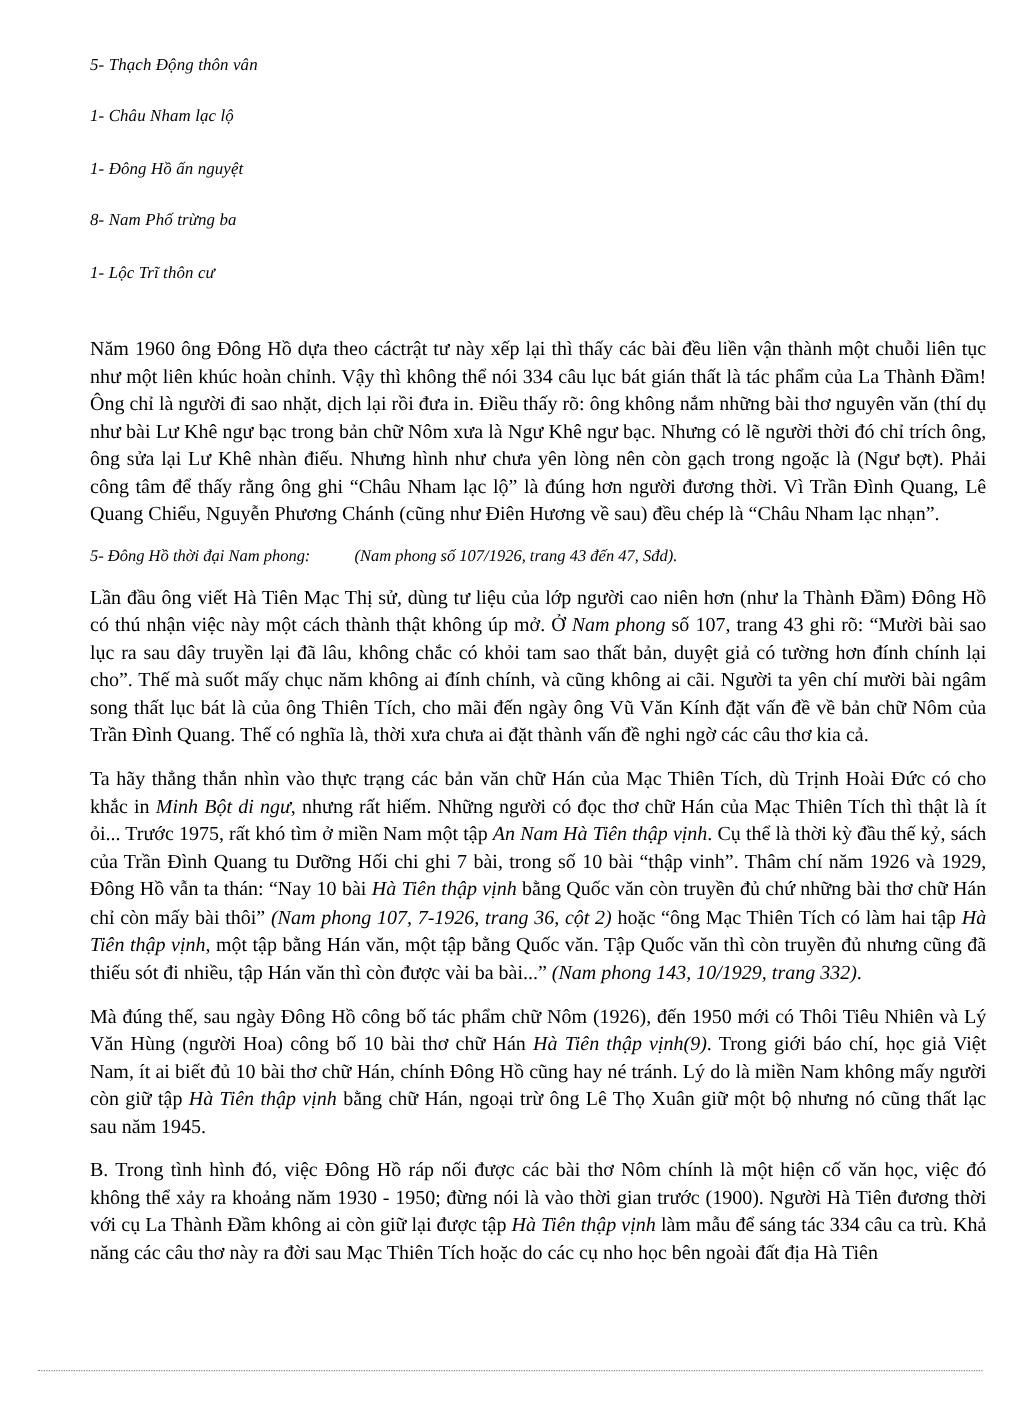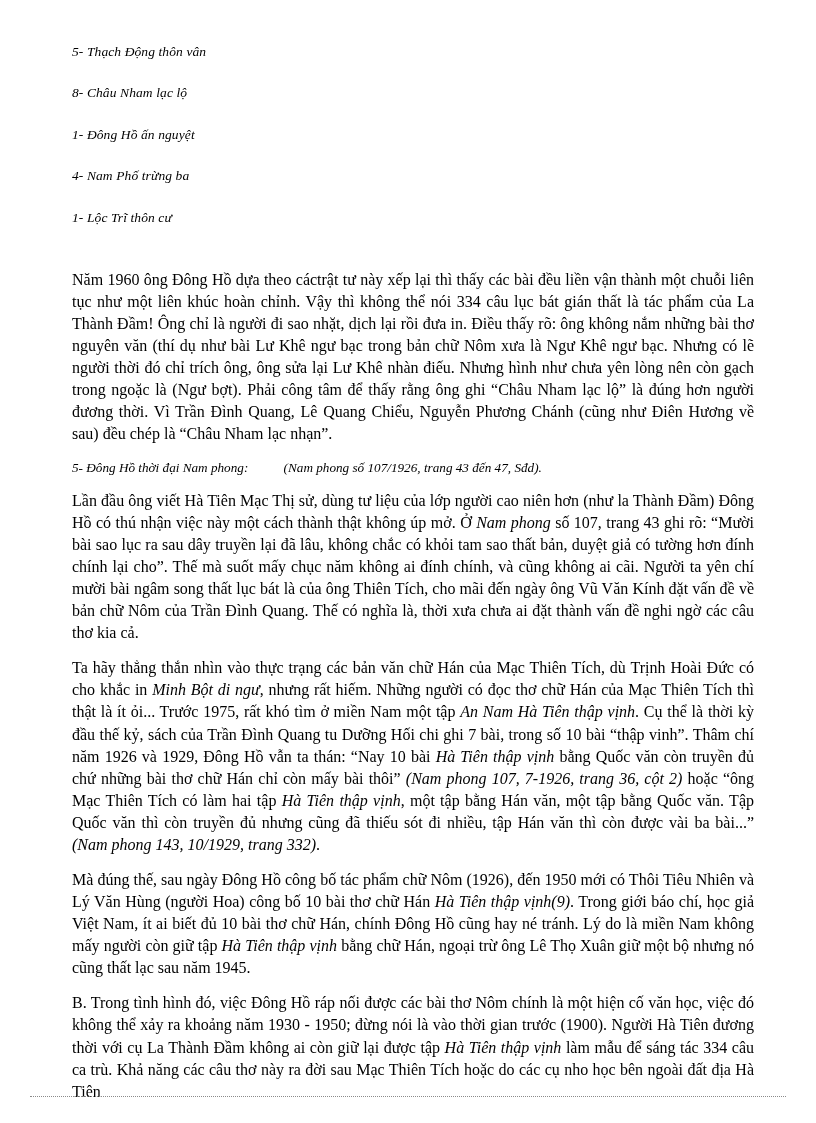--- a/index.html
+++ b/index.html
@@ -12,21 +12,21 @@
     height: 1123px;
     font-family: "Liberation Serif", serif;
     color: #000000;
     position: relative;
     overflow: hidden;
   }
   .page {
     box-sizing: border-box;
     width: 816px;
     height: 1123px;
-    padding: 36px 62px 0 72px;
+    padding: 36px 27px 0 72px;
     position: relative;
   }
   .poem-line {
     font-style: italic;
     font-size: 13.5px;
     line-height: 1.25;
     margin: 0 0 24.5px 0;
     letter-spacing: 0.1px;
   }
   .poem-line:first-child {
@@ -58,23 +58,23 @@
   }
   .spacer-sm { height: 6px; }
 </style>
 </head>
 <body>
 
 <div class="page">
 
   <div>
     <div class="poem-line">5- Thạch Động thôn vân</div>
-    <div class="poem-line">8- Châu Nham lạc lộ</div>
+    <div class="poem-line">1- Châu Nham lạc lộ</div>
     <div class="poem-line">1- Đông Hồ ấn nguyệt</div>
-    <div class="poem-line">4- Nam Phố trừng ba</div>
+    <div class="poem-line">8- Nam Phố trừng ba</div>
     <div class="poem-line">1- Lộc Trĩ thôn cư</div>
   </div>
 
   <div class="spacer-sm"></div>
 
   <p class="body">Năm 1960 ông Đông Hồ dựa theo cáctrật tư này xếp lại thì thấy các bài đều liền vận thành một chuỗi liên tục như một liên khúc hoàn chỉnh. Vậy thì không thể nói 334 câu lục bát gián thất là tác phẩm của La Thành Đầm! Ông chỉ là người đi sao nhặt, dịch lại rồi đưa in. Điều thấy rõ: ông không nắm những bài thơ nguyên văn (thí dụ như bài Lư Khê ngư bạc trong bản chữ Nôm xưa là Ngư Khê ngư bạc. Nhưng có lẽ người thời đó chỉ trích ông, ông sửa lại Lư Khê nhàn điếu. Nhưng hình như chưa yên lòng nên còn gạch trong ngoặc là (Ngư bợt). Phải công tâm để thấy rằng ông ghi “Châu Nham lạc lộ” là đúng hơn người đương thời. Vì Trần Đình Quang, Lê Quang Chiểu, Nguyễn Phương Chánh (cũng như Điên Hương về sau) đều chép là “Châu Nham lạc nhạn”.</p>
 
 
   <p class="heading-italic">
     <span>5- </span><span>Đông Hồ thời đại Nam phong: </span><span class="upright">(Nam phong số 107/1926, trang 43 đến 47, Sđd).</span>

